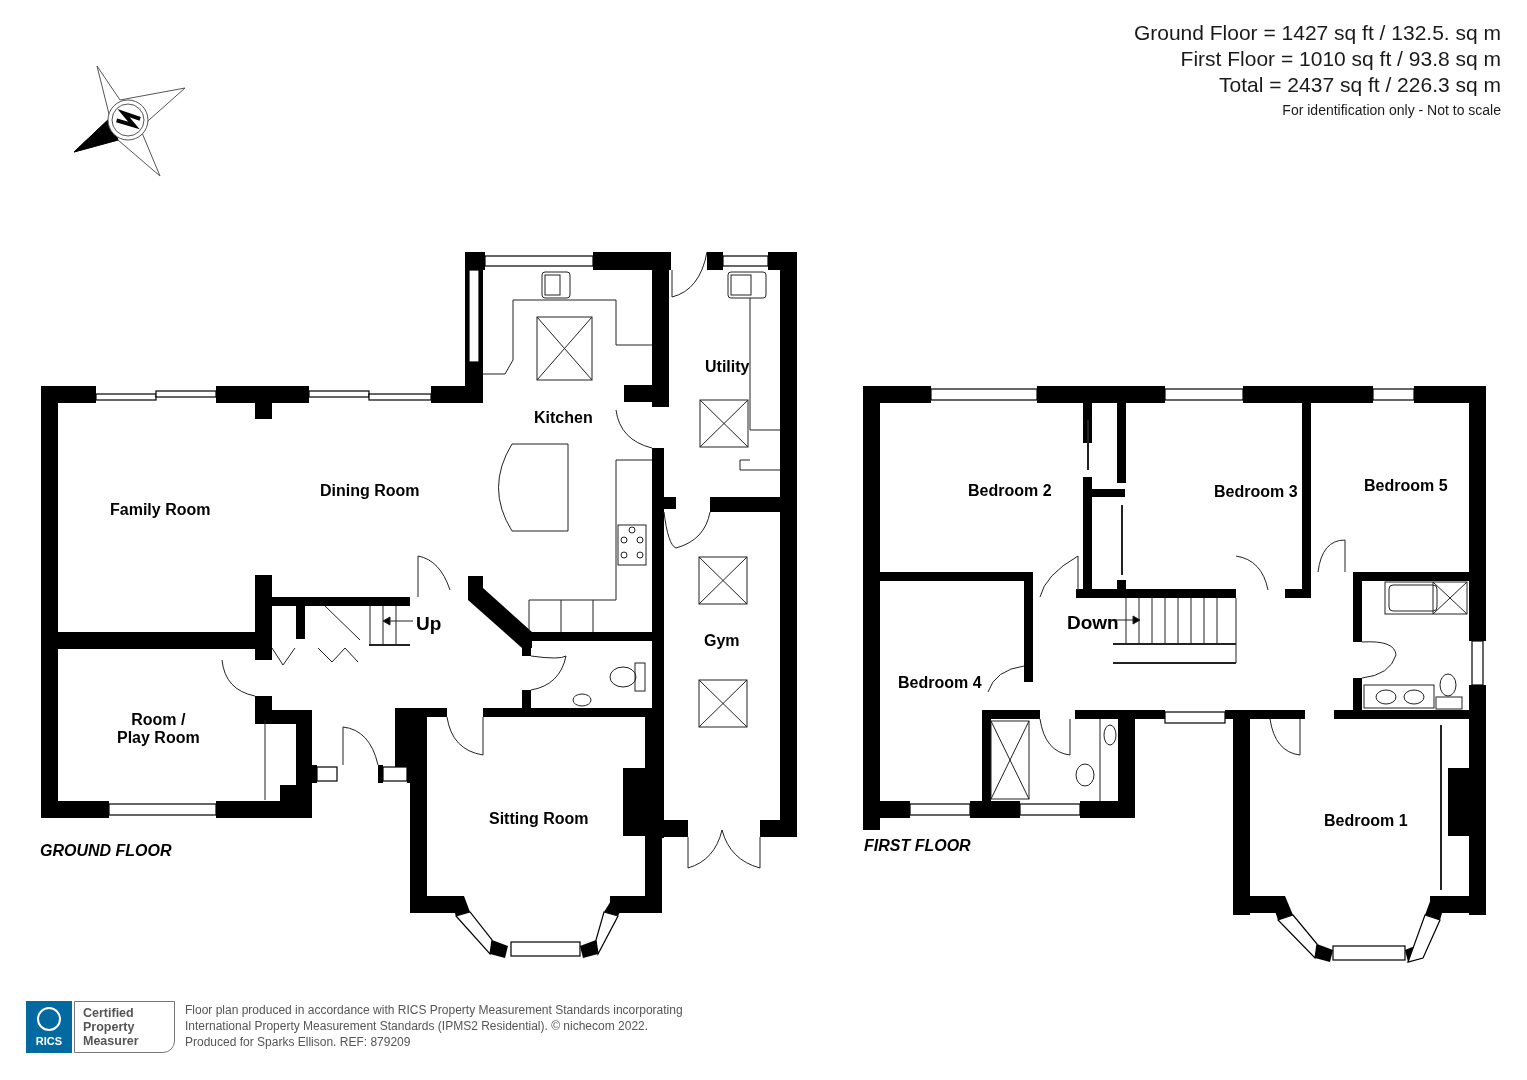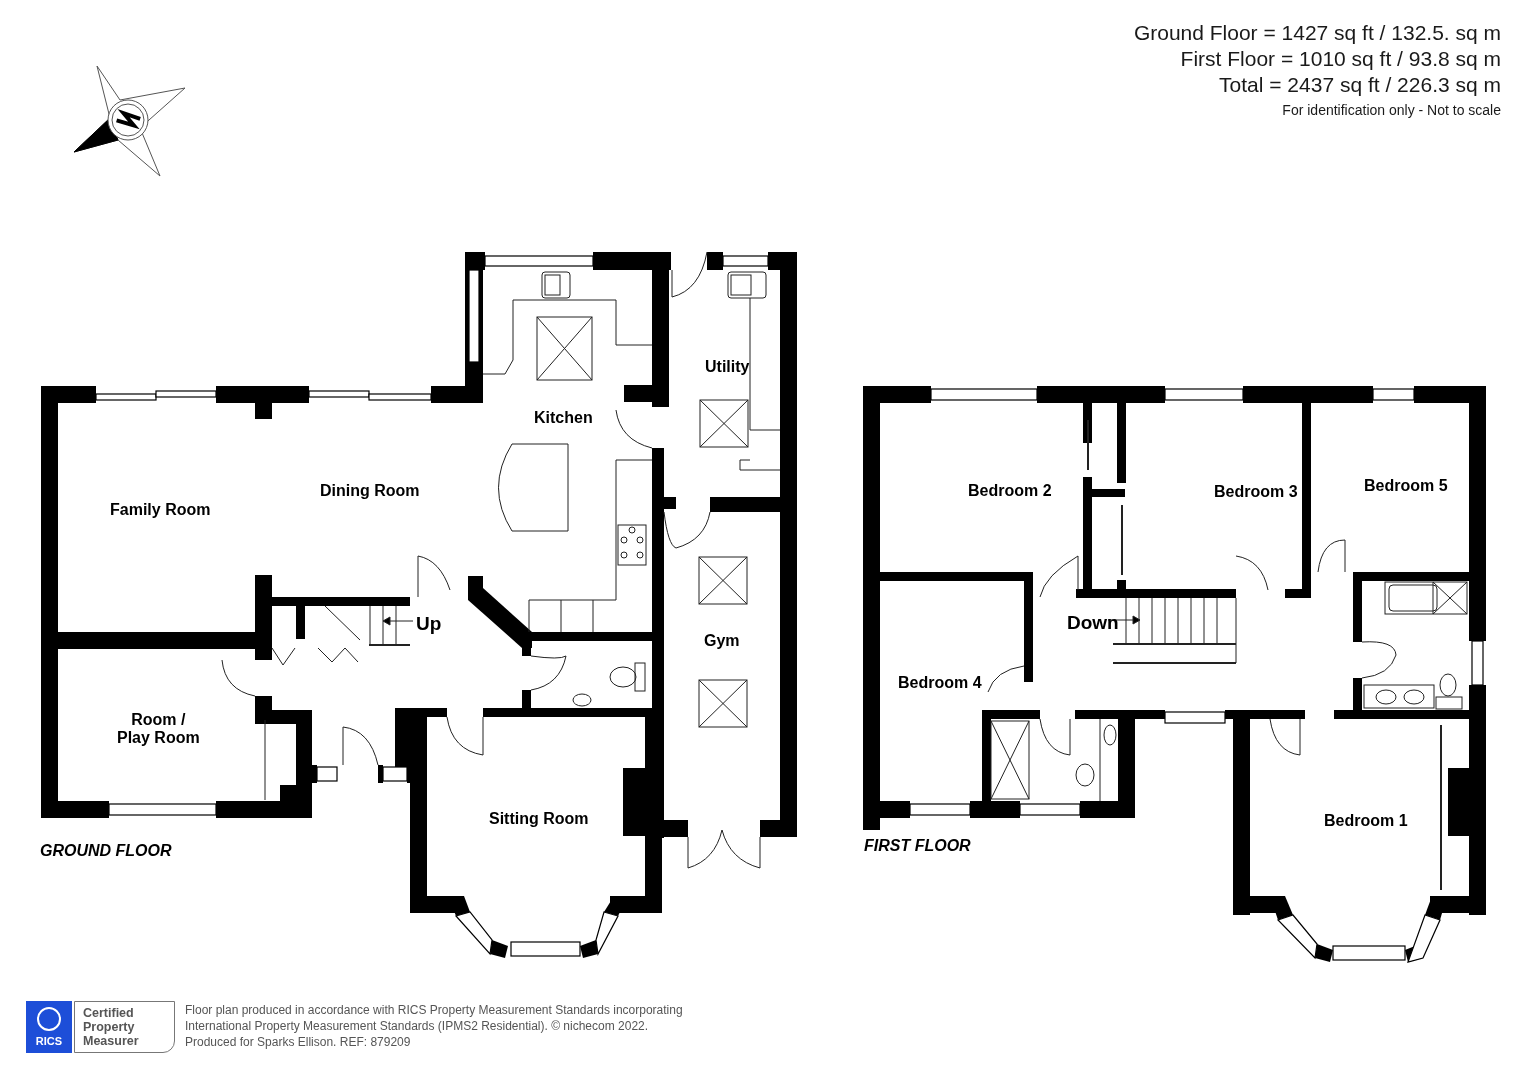--- a/index.html
+++ b/index.html
@@ -6,21 +6,21 @@
   body { width:1527px; height:1080px; position:relative; overflow:hidden;
          font-family:"Liberation Sans", sans-serif; color:#000; }
   .plan { position:absolute; left:0; top:0; }
   .area { position:absolute; right:26px; top:20px; text-align:right; color:#1a1a1a; }
   .area .line { font-size:21px; line-height:26px; }
   .area .note { font-size:14px; line-height:20px; margin-top:2px; }
   .room { position:absolute; font-weight:bold; font-size:16px; text-align:center; line-height:18px; white-space:nowrap; }
   .floor-title { position:absolute; font-weight:bold; font-size:16px;font-style:italic; }
   .small { position:absolute; font-weight:bold; font-size:19px; }
   .footer { position:absolute; left:26px; top:1001px; height:52px; display:flex; align-items:stretch; }
-  .rics { width:46px; background:#1d4ed8; color:#fff; display:flex; flex-direction:column; align-items:center; justify-content:center; font-weight:bold; font-size:11px; }
+  .rics { width:46px; background:#0369a1; color:#fff; display:flex; flex-direction:column; align-items:center; justify-content:center; font-weight:bold; font-size:11px; }
   .rics .lion { width:20px; height:20px; border-radius:50%; border:2px solid #fff; margin-bottom:4px; }
   .cert { width:101px; border:1.5px solid #777; border-left:none; border-radius:0 0 12px 0; color:#555; font-weight:bold; font-size:12.5px; line-height:14px; padding:4px 0 0 8px; box-sizing:border-box; margin-left:2px; border-left:1.5px solid #777; }
   .foot-text { margin-left:10px; color:#555; font-size:12px; line-height:16px; padding-top:1px; }
 </style>
 </head>
 <body>
 
 <svg class="plan" width="1527" height="1080" viewBox="0 0 1527 1080">
 
   <g stroke="#555" stroke-width="1" fill="#fff">

